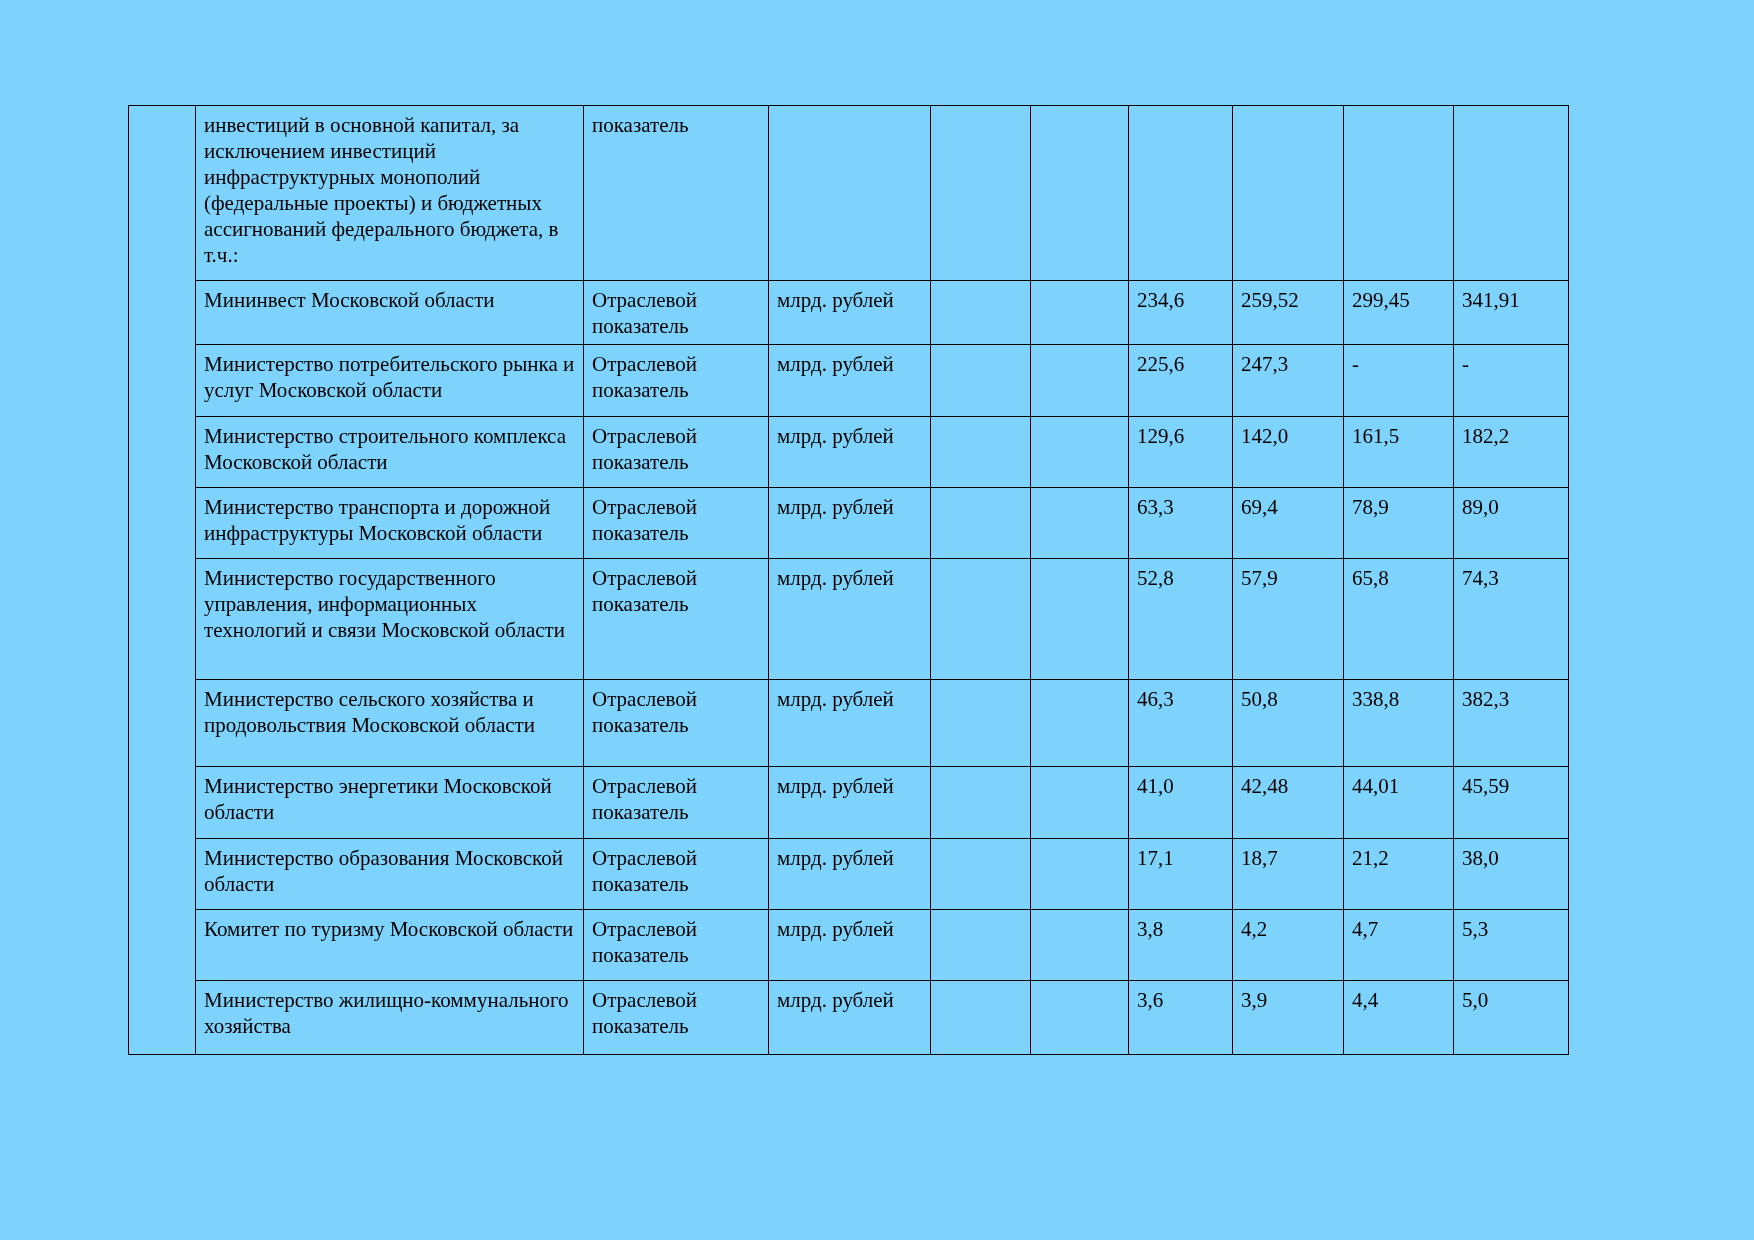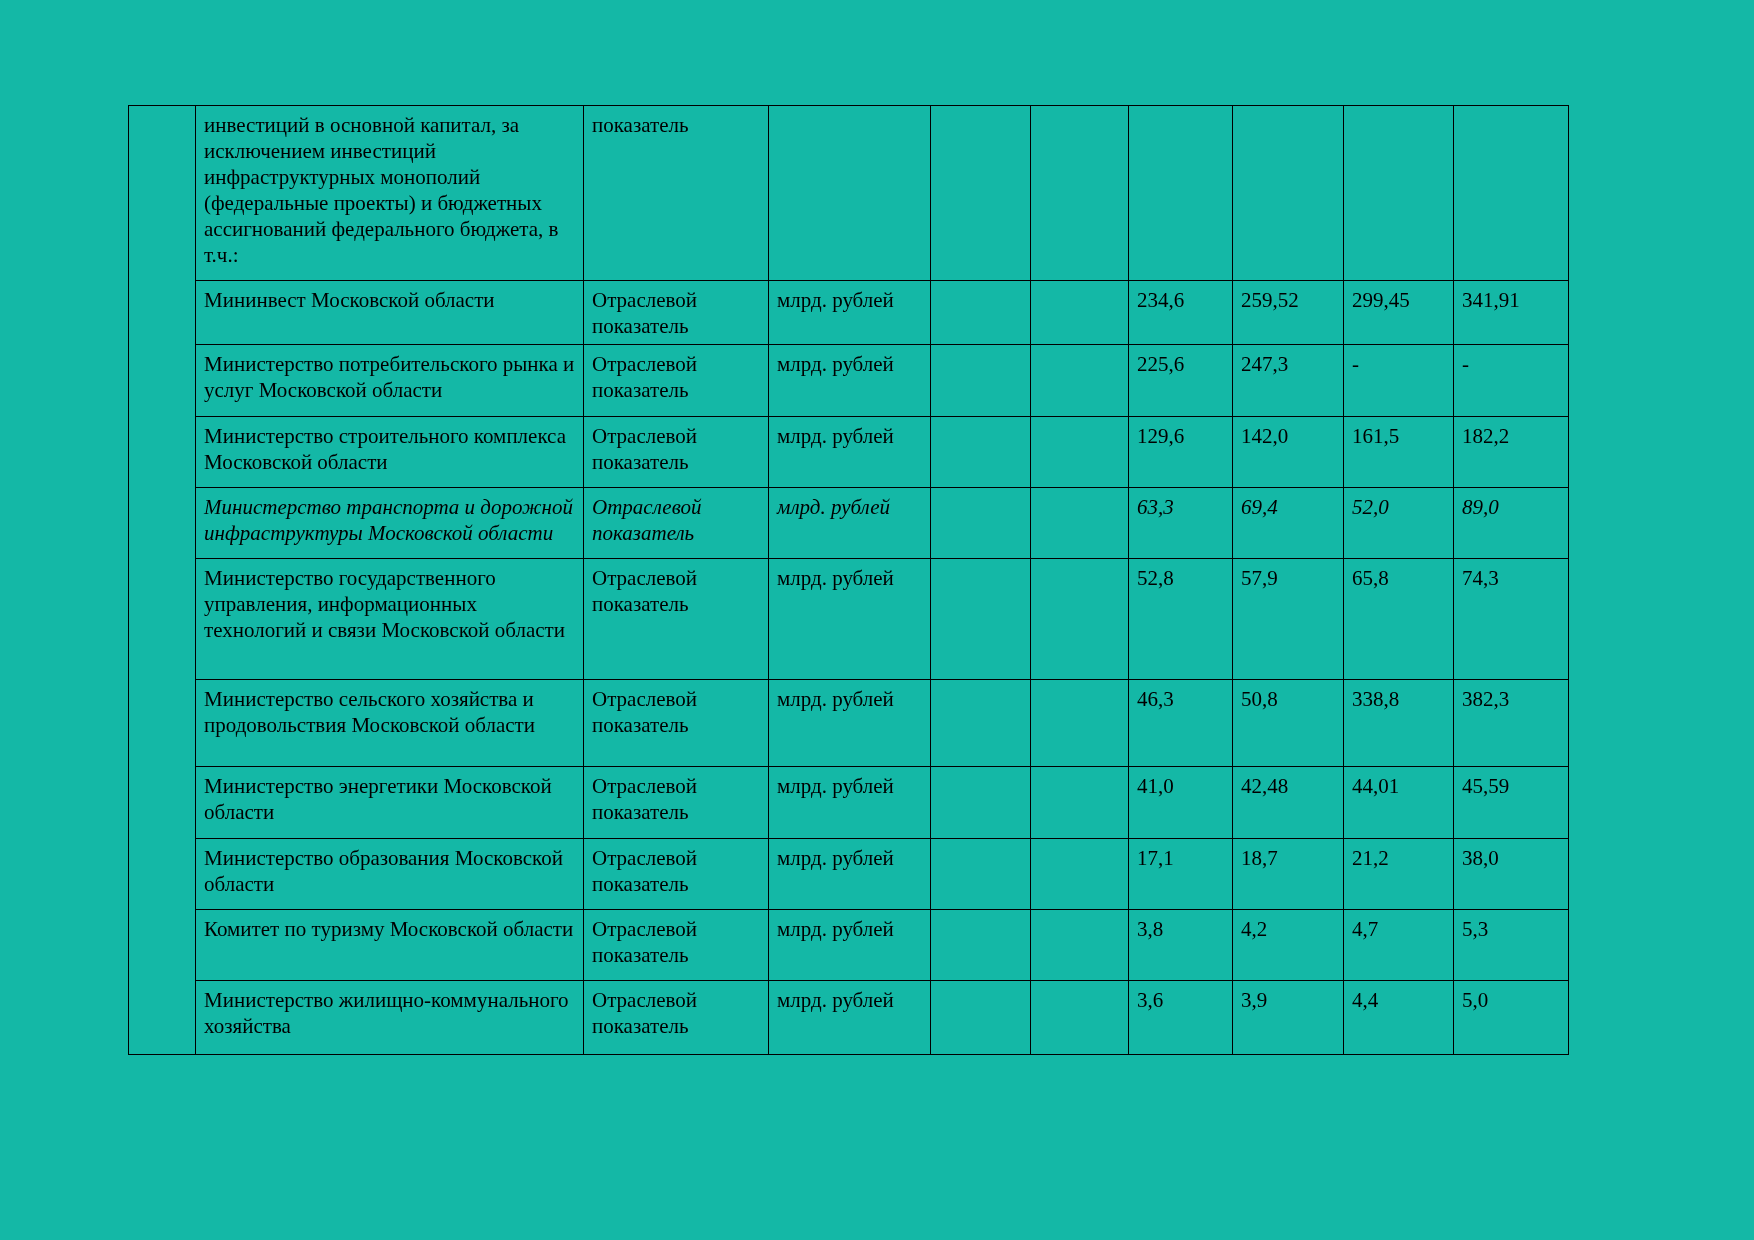--- a/index.html
+++ b/index.html
@@ -11,21 +11,21 @@
     height: 1240px;
     background: #ffffff;
     font-family: "Liberation Serif", serif;
     color: #000000;
   }
   .page {
     position: relative;
     width: 1754px;
     height: 1240px;
     overflow: hidden;
-    background: #14b8a6;
+    background: #7dd3fc;
   }
   table.doc-table {
     position: absolute;
     left: 128px;
     top: 105px;
     width: 1440px;
     border-collapse: collapse;
     table-layout: fixed;
   }
   .doc-table td {
@@ -95,29 +95,29 @@
           <td>Министерство строительного комплекса Московской области</td>
           <td>Отраслевой показатель</td>
           <td>млрд. рублей</td>
           <td></td>
           <td></td>
           <td>129,6</td>
           <td>142,0</td>
           <td>161,5</td>
           <td>182,2</td>
         </tr>
-        <tr style="height: 71px; font-style: italic;">
+        <tr style="height: 71px;">
           <td>Министерство транспорта и дорожной инфраструктуры Московской области</td>
           <td>Отраслевой показатель</td>
           <td>млрд. рублей</td>
           <td></td>
           <td></td>
           <td>63,3</td>
           <td>69,4</td>
-          <td>52,0</td>
+          <td>78,9</td>
           <td>89,0</td>
         </tr>
         <tr style="height: 121px;">
           <td>Министерство государственного управления, информационных технологий и связи Московской области</td>
           <td>Отраслевой показатель</td>
           <td>млрд. рублей</td>
           <td></td>
           <td></td>
           <td>52,8</td>
           <td>57,9</td>

